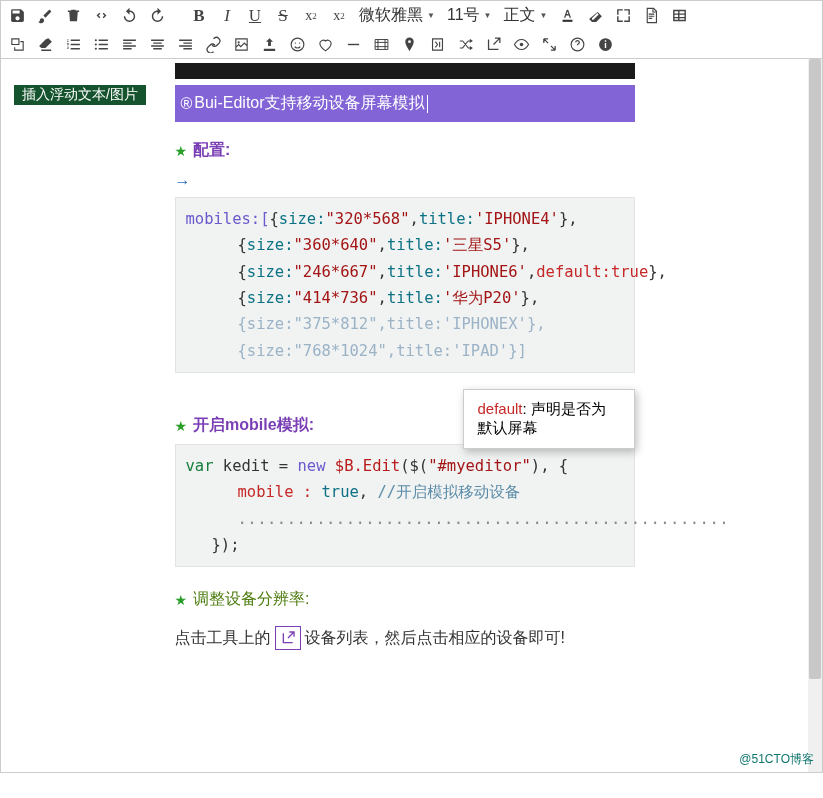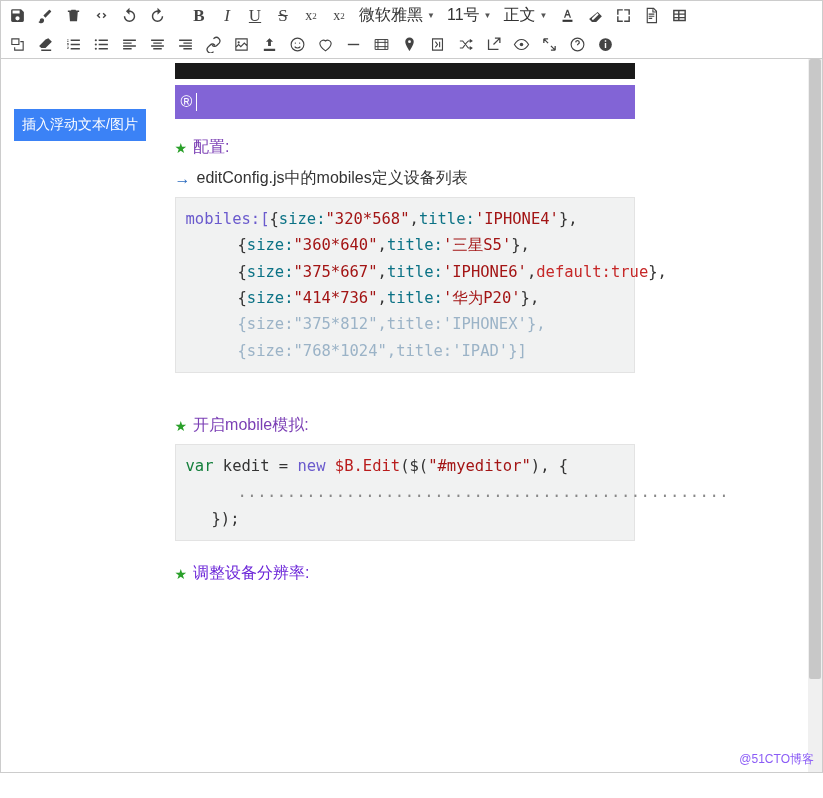--- a/index.html
+++ b/index.html
@@ -2,32 +2,32 @@
 <html><head>
 <meta charset="utf-8">
 <style>
 * { box-sizing: border-box; margin: 0; padding: 0; }
 body { font-family: "Microsoft YaHei", Arial, sans-serif; background: #fff; width: 823px; }
 .toolbar { border: 1px solid #ccc; padding: 4px 6px; display: flex; flex-wrap: wrap; gap: 4px 8px; align-items: center; }
 .tool-btn { width: 20px; height: 20px; display: inline-flex; align-items: center; justify-content: center; color: #444; cursor: pointer; font-size: 17px; }
 .tool-btn svg { width: 17px; height: 17px; fill: currentColor; }
 .sel { font-size: 16px; color: #333; cursor: pointer; padding: 0 2px; display: inline-flex; align-items: center; gap: 2px; }
 .sel::after { content: "▼"; font-size: 8px; color: #555; margin-left: 2px; }
-.tooltip { position: absolute; left: 14px; top: 85px; background: #3b82f6; color: #fff; font-size: 14px; padding: 6px 8px; max-width: 160px; line-height: 1.4; z-index: 50; margin-top: 24px; }
+.tooltip { position: absolute; left: 14px; top: 85px; background: #14532d; color: #fff; font-size: 14px; padding: 0 8px; max-width: 160px; line-height: 1.4; z-index: 50; }
 .editor-wrap { display: flex; border: 1px solid #ccc; border-top: none; height: 714px; position: relative; }
 .editor-scroll { flex: 1; overflow-y: auto; }
 .editor-content { margin: 0 auto; width: 460px; padding-top: 4px; position: relative; }
 .topbar { height: 16px; background: #1a1a1a; }
 .purple-header { background: #8264d6; color: #fff; font-size: 16px; padding: 8px 6px; margin-top: 6px; display: flex; align-items: center; }
 .purple-header .reg { font-size: 16px; margin-right: 2px; }
 .purple-header .cursor { display: inline-block; width: 1px; height: 18px; background: #fff; margin-left: 2px; }
 .section-title { display: flex; align-items: center; gap: 6px; margin-top: 18px; font-size: 16px; }
 .star { color: #2aa02a; font-size: 14px; }
-.sec-purple { color: #7b3fb5; }
-.sec-steel { color: #6d28d9; }
+.sec-purple { color: #7b3fb5; font-weight: bold; }
+.sec-steel { color: #4d7c0f; }
 .arrow-line { margin-top: 10px; display: flex; align-items: center; gap: 6px; font-size: 16px; color: #333; }
 .arrow { color: #2b6bbf; font-size: 16px; }
 .code-block { background: #f1f2f2; border: 1px solid #e3e3e3; margin-top: 8px; padding: 8px 10px; font-family: Consolas, monospace; font-size: 15.5px; line-height: 1.7; color: #333; position: relative; }
 .key { color: #6a5acd; }
 .str { color: #a31515; }
 .prop { color: #0b7285; }
 .bool { color: #0b7285; }
 .def  { color: #c62828; }
 .comment { color: #5a8ca8; }
 .kw { color: #15803d; }
@@ -37,21 +37,21 @@
 .dots { color: #888; letter-spacing: 0.5px; }
 .indent1 { padding-left: 52px; display: block; }
 .small-indent { padding-left: 26px; display: block; }
 .popover { position: absolute; left: 288px; top: 330px; background: #fff; border: 1px solid #ccc; box-shadow: 2px 3px 8px rgba(0,0,0,0.25); padding: 10px 14px; font-size: 15px; z-index: 40; }
 .popover .red { color: #c62828; }
 .device-line { margin-top: 16px; font-size: 16px; color: #333; display: flex; align-items: center; flex-wrap: wrap; gap: 2px; }
 .device-icon { display: inline-flex; width: 26px; height: 24px; border: 1px solid #7b3fb5; align-items: center; justify-content: center; color: #7b3fb5; margin: 0 2px; }
 .device-icon svg { width: 16px; height: 16px; fill: currentColor; }
 .vscroll { width: 14px; background: #f0f0f0; position: relative; }
 .vscroll .thumb { position: absolute; left: 1px; right: 1px; top: 0; height: 620px; background: #c8c8c8; border-radius: 2px; }
-.watermark { position: absolute; right: 8px; bottom: 4px; color: #8b5cf6; font-size: 12px; pointer-events: none; }
+.watermark { position: absolute; right: 8px; bottom: 4px; color: #0f766e; font-size: 12px; pointer-events: none; }
 </style>
 </head>
 <body>
 
 <div class="toolbar">
   <span class="tool-btn">
       <svg viewBox="0 0 24 24">
         <path d="M17 3H5a2 2 0 0 0-2 2v14a2 2 0 0 0 2 2h14a2 2 0 0 0 2-2V7l-4-4zm-5 16a3 3 0 1 1 0-6 3 3 0 0 1 0 6zm3-10H5V5h10v4z"></path>
       </svg>
     </span>
@@ -245,58 +245,71 @@
 </div>
 
 <div class="tooltip">插入浮动文本/图片</div>
 
 <div class="editor-wrap">
   <div class="editor-scroll">
     <div class="editor-content">
       <div class="topbar"></div>
       <div class="purple-header">
         <span class="reg">®</span>
+        <span>Bui-Editor支持移动设备屏幕模拟</span>
         <span class="cursor"></span>
       </div>
 
       <div class="section-title">
         <span class="star">★</span>
         <span class="sec-purple">配置:</span>
       </div>
       <div class="arrow-line">
         <span class="arrow">→</span>
-        <span>editConfig.js中的mobiles定义设备列表</span>
       </div>
 
       <div class="code-block">
         <div><span class="key">mobiles:[</span>{<span class="prop">size:</span><span class="str">"<span>320*568</span>"</span>,<span class="prop">title:</span><span class="str">'<span>IPHONE4</span>'</span><span>},</span></div>
         <span class="indent1">{<span class="prop">size:</span><span class="str">"<span>360*640</span>"</span>,<span class="prop">title:</span><span class="str">'<span>三星S5</span>'</span><span>},</span></span>
-        <span class="indent1">{<span class="prop">size:</span><span class="str">"<span>375*667</span>"</span>,<span class="prop">title:</span><span class="str">'<span>IPHONE6</span>'</span><span>,</span><span class="def">default:true</span><span>},</span></span>
+        <span class="indent1">{<span class="prop">size:</span><span class="str">"<span>246*667</span>"</span>,<span class="prop">title:</span><span class="str">'<span>IPHONE6</span>'</span><span>,</span><span class="def">default:true</span><span>},</span></span>
         <span class="indent1">{<span class="prop">size:</span><span class="str">"<span>414*736</span>"</span>,<span class="prop">title:</span><span class="str">'<span>华为P20</span>'</span><span>},</span></span>
         <span class="indent1 dim">{<span>size:</span>"<span>375*812</span>",<span>title:</span>'<span>IPHONEX</span>'<span>},</span></span>
         <span class="indent1 dim">{<span>size:</span>"<span>768*1024</span>",<span>title:</span>'<span>IPAD</span>'<span>}]</span></span>
       </div>
 
       <div class="section-title" style="margin-top:42px">
         <span class="star">★</span>
         <span class="sec-purple">开启mobile模拟:</span>
       </div>
 
       <div class="code-block">
         <div><span class="kw">var </span><span>kedit</span><span> = </span><span class="new">new </span><span class="fn">$B.Edit</span><span>($(</span><span class="str">"#myeditor"</span><span>), {</span></div>
+        <span class="indent1"><span class="def">mobile : </span><span class="bool">true</span><span>, </span><span class="comment">//开启模拟移动设备</span></span>
         <span class="indent1 dots">..................................................</span>
         <span class="small-indent">});</span>
       </div>
 
       <div class="section-title" style="margin-top:22px">
         <span class="star">★</span>
         <span class="sec-steel">调整设备分辨率:</span>
       </div>
 
-
+      <div class="device-line">
+        <span>点击工具上的</span>
+        <span class="device-icon">
+            <svg viewBox="0 0 24 24">
+              <path d="M14 3h7v7M21 3l-9 9M5 5v14h14" fill="none" stroke="#7b3fb5" stroke-width="2"></path>
+            </svg>
+          </span>
+        <span>设备列表，然后点击相应的设备即可!</span>
+      </div>
+
+      <div class="popover">
+        <span class="red">default</span><span>: 声明是否为默认屏幕</span>
+      </div>
 
     </div>
   </div>
   <div class="vscroll">
     <div class="thumb"></div>
   </div>
   <div class="watermark">@51CTO博客</div>
 </div>
 
 </body></html>

